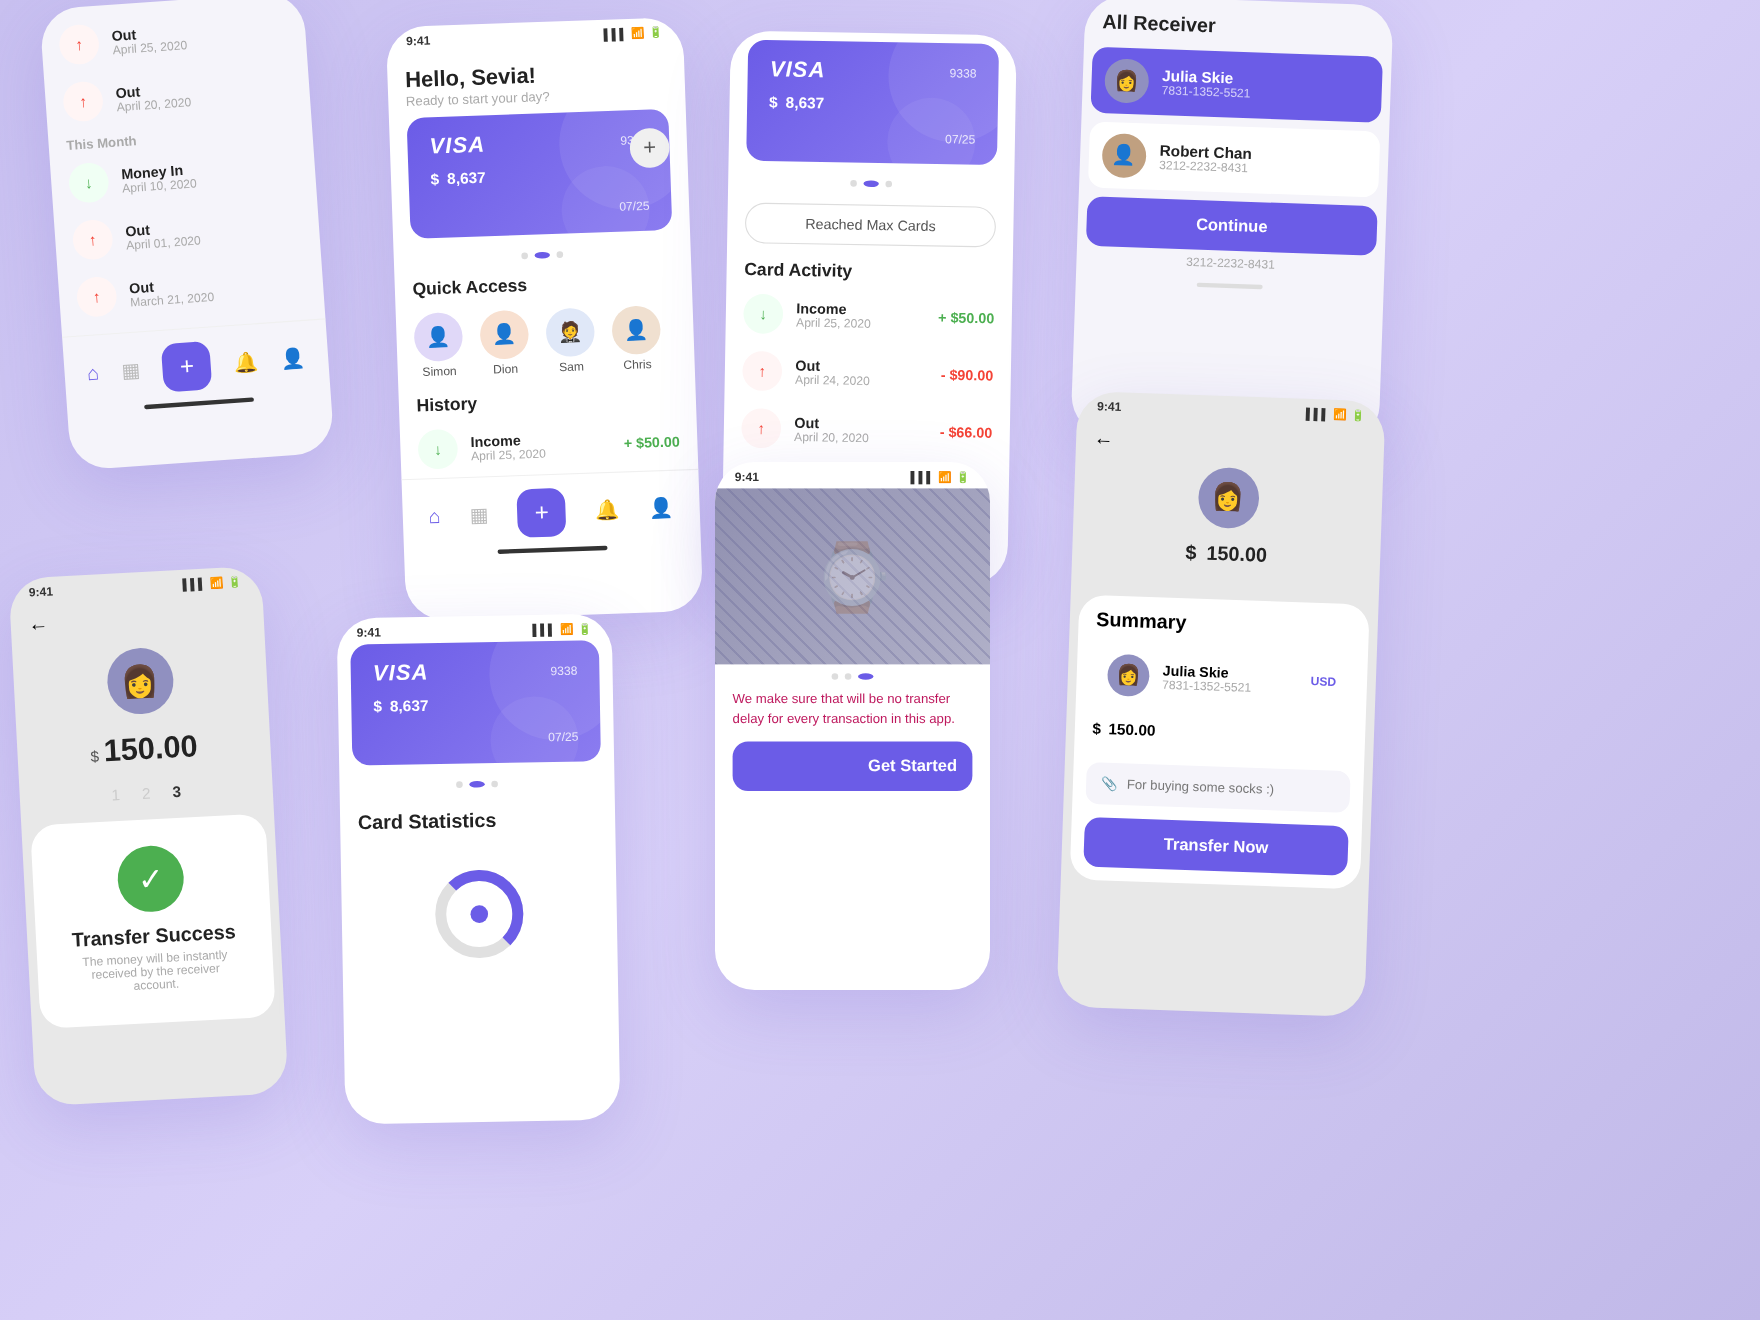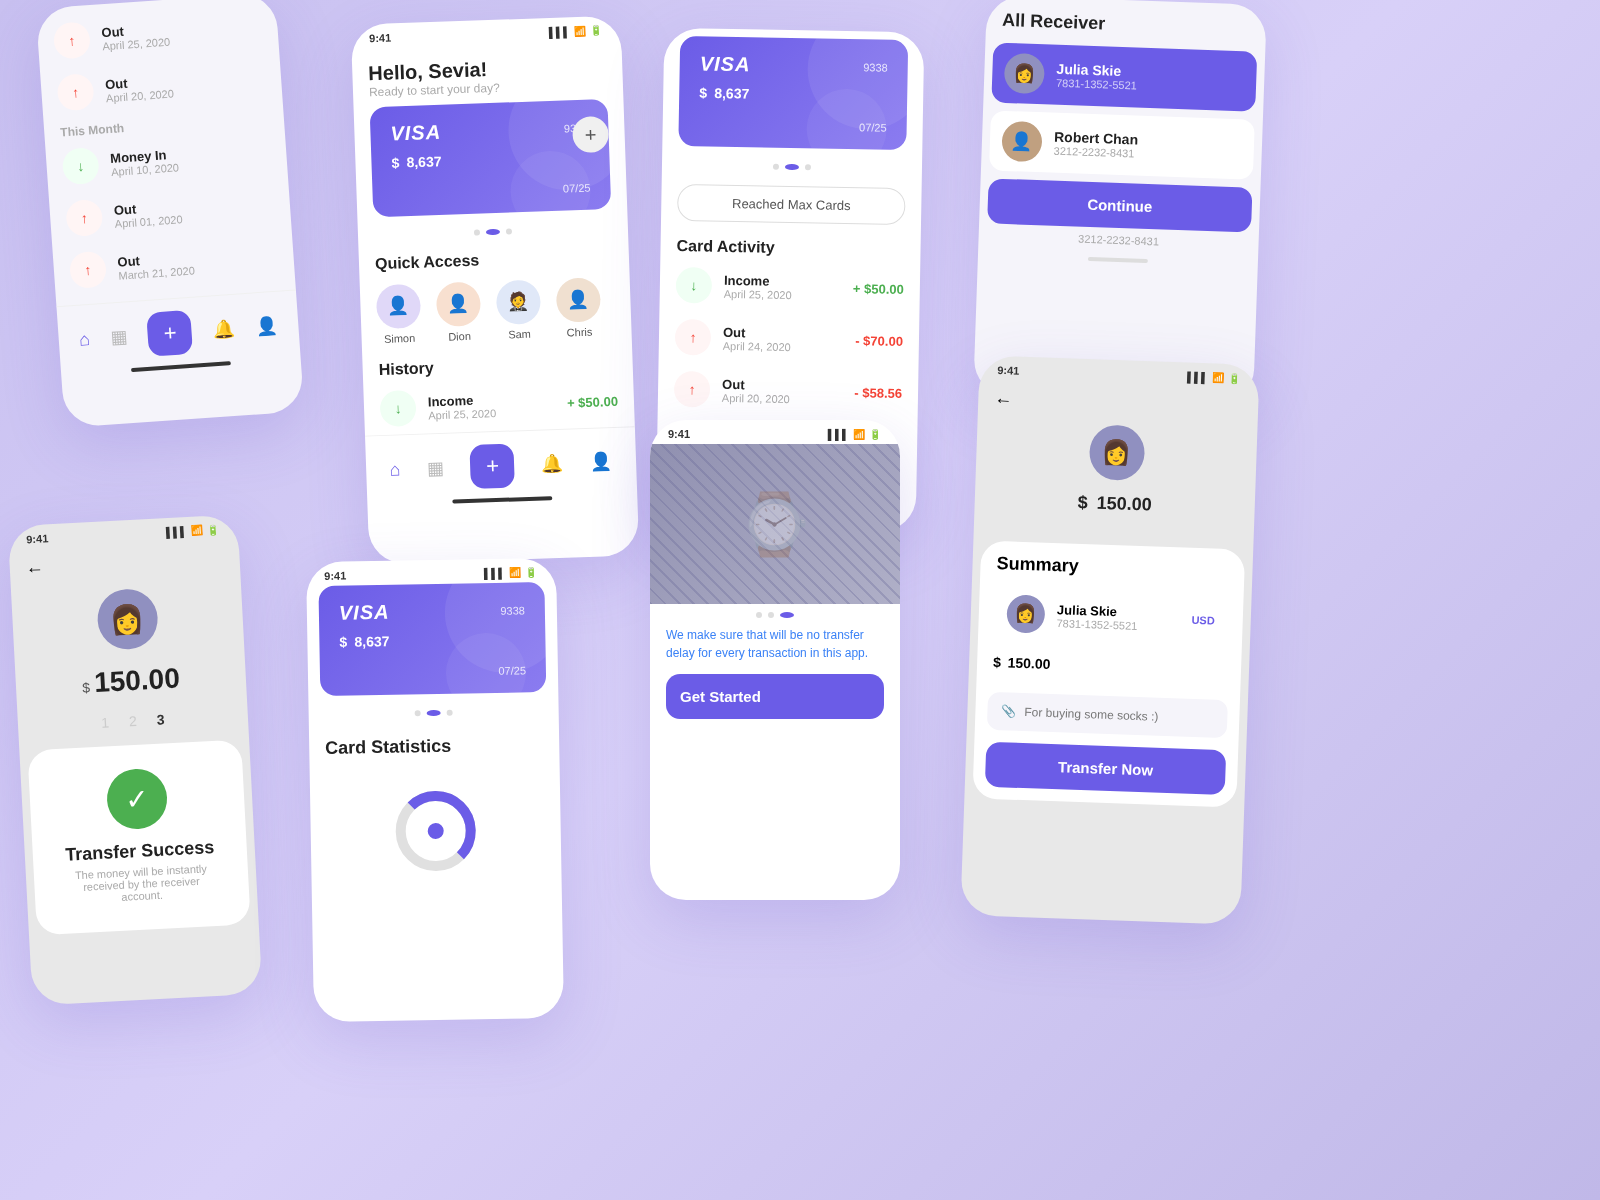--- a/index.html
+++ b/index.html
@@ -303,33 +303,33 @@
       position: absolute; inset: 0;
       background: repeating-linear-gradient(
         45deg,
         rgba(100,100,150,0.3) 0px,
         rgba(100,100,150,0.3) 2px,
         transparent 2px,
         transparent 10px
       );
     }
     .ntd-title { font-size: 20px; font-weight: 700; color: #222; padding: 16px 16px 6px; }
-    .ntd-sub { font-size: 12px; color: #3b82f6; padding: 0 16px 12px; line-height: 1.5; }
+    .ntd-sub { font-size: 12px; color: #be185d; padding: 0 16px 12px; line-height: 1.5; }
     .get-started-btn {
       background: #6B5CE7;
       color: white;
       border: none;
       border-radius: 14px;
       padding: 14px;
       font-size: 15px;
       font-weight: 600;
       cursor: pointer;
       width: calc(100% - 32px);
       margin: 0 16px;
-      text-align: left;
+      text-align: right;
     }
 
     
     .card-stats-title { font-size: 18px; font-weight: 700; padding: 12px 16px 8px; color: #222; }
 
     .steps-row {
       display: flex; justify-content: center; gap: 20px;
       padding: 8px;
     }
     .step-num { font-size: 14px; color: #ccc; }
@@ -505,31 +505,31 @@
     <div class="tx-amount positive">+ $50.00</div>
   </div>
   <div class="tx-row">
     <div class="tx-icon" style="background:#fff5f5;">
       <span style="color:#f44336;font-weight:700;font-size:14px;">↑</span>
     </div>
     <div class="tx-info">
       <div class="tx-label">Out</div>
       <div class="tx-date">April 24, 2020</div>
     </div>
-    <div class="tx-amount negative">- $70.00</div>
+    <div class="tx-amount negative">- $90.00</div>
   </div>
   <div class="tx-row">
     <div class="tx-icon" style="background:#fff5f5;">
       <span style="color:#f44336;font-weight:700;font-size:14px;">↑</span>
     </div>
     <div class="tx-info">
       <div class="tx-label">Out</div>
       <div class="tx-date">April 20, 2020</div>
     </div>
-    <div class="tx-amount negative">- $58.56</div>
+    <div class="tx-amount negative">- $66.00</div>
   </div>
 </div>
 
 <div class="phone" id="phone4" style="background:#f5f4fa;">
   <div class="all-receiver-title">All Receiver</div>
   <div style="margin:4px 8px;background:#6B5CE7;border-radius:14px;padding:10px 12px;display:flex;align-items:center;gap:12px;">
     <div class="avatar-placeholder" style="width:40px;height:40px;background:#9090c0;">👩</div>
     <div>
       <div style="font-size:14px;font-weight:600;color:white;">Julia Skie</div>
       <div style="font-size:11px;color:rgba(255,255,255,0.7);">7831-1352-5521</div>

